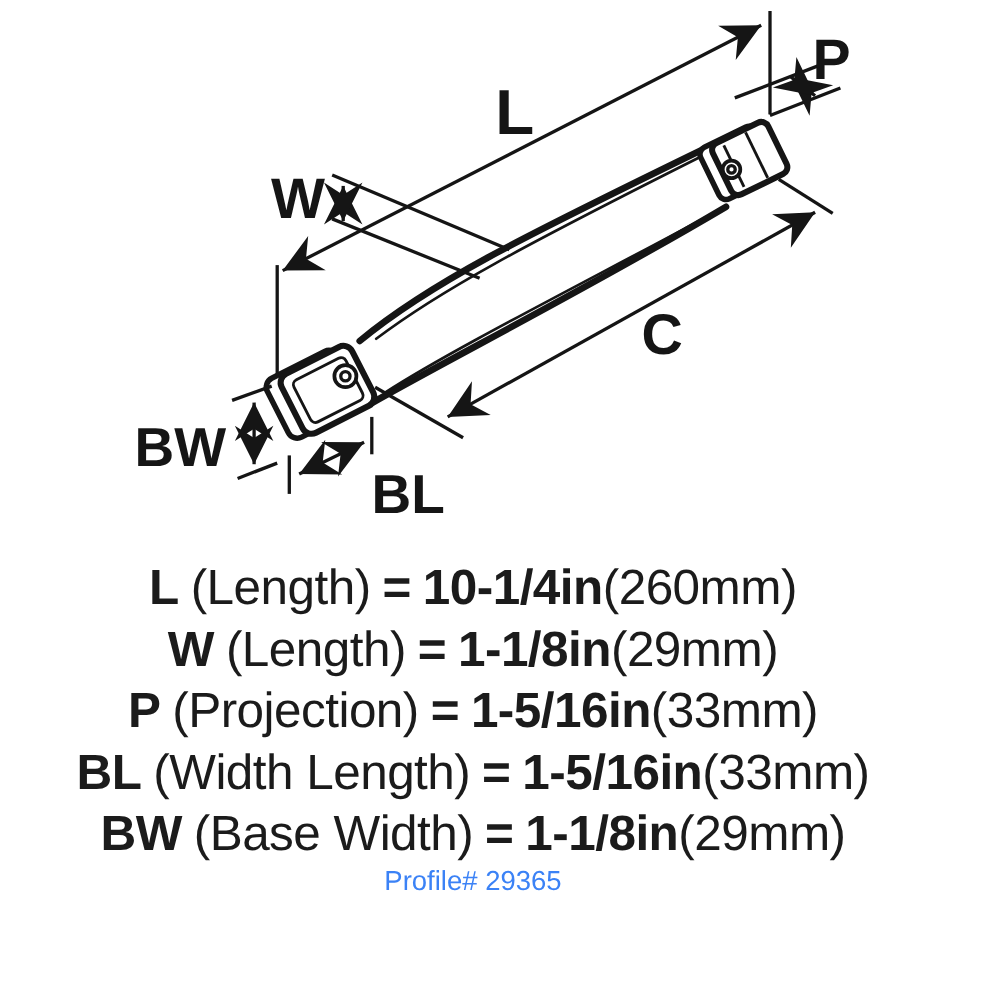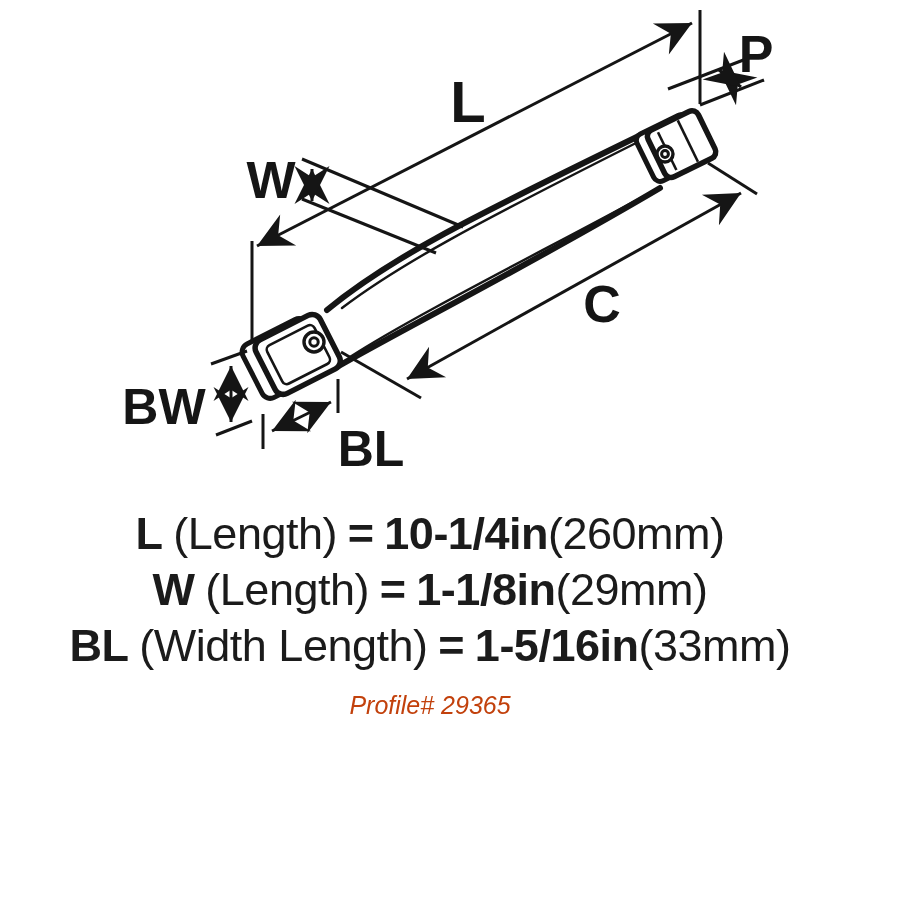--- a/index.html
+++ b/index.html
@@ -20,22 +20,22 @@
     font-size: 45px; line-height: 56px; letter-spacing: -0.5px;
     white-space: nowrap;
   }
   .spec-abbr { font-weight: bold; margin-right: 0.24em; }
   .spec-name { font-weight: normal; margin-right: 0.24em; }
   .spec-eq   { font-weight: bold; margin-right: 0.24em; }
   .spec-in   { font-weight: bold; }
   .spec-mm   { font-weight: normal; }
 
   .profile {
-    margin-top: 16px; font-size: 25px; line-height: 30px;
-    color: #c2410c; letter-spacing: 0; font-style: italic;
+    margin-top: 0; font-size: 25px; line-height: 30px;
+    color: #3b82f6; letter-spacing: 0;
   }
 
   
   .ink-stroke { stroke: #151515; fill: none; }
   .bar-edge   { stroke-width: 6; stroke-linecap: round; }
   .bar-thin   { stroke-width: 2.4; stroke-linecap: round; }
   .base-front { fill: #ffffff; stroke: #151515; stroke-width: 5.5; }
   .base-back  { fill: #ffffff; stroke: #151515; stroke-width: 5; }
   .base-inner { fill: none; stroke: #151515; stroke-width: 2.6; }
   .screw-out  { fill: #ffffff; stroke: #151515; stroke-width: 3.4; }
@@ -125,18 +125,24 @@
   </svg>
 
   <div class="specs">
     <div class="spec-row">
       <span class="spec-abbr">L</span><span class="spec-name">(Length)</span><span class="spec-eq">=</span><span class="spec-in">10-1/4in</span><span class="spec-mm">(260mm)</span>
     </div>
     <div class="spec-row">
       <span class="spec-abbr">W</span><span class="spec-name">(Length)</span><span class="spec-eq">=</span><span class="spec-in">1-1/8in</span><span class="spec-mm">(29mm)</span>
     </div>
     <div class="spec-row">
+      <span class="spec-abbr">P</span><span class="spec-name">(Projection)</span><span class="spec-eq">=</span><span class="spec-in">1-5/16in</span><span class="spec-mm">(33mm)</span>
+    </div>
+    <div class="spec-row">
       <span class="spec-abbr">BL</span><span class="spec-name">(Width Length)</span><span class="spec-eq">=</span><span class="spec-in">1-5/16in</span><span class="spec-mm">(33mm)</span>
+    </div>
+    <div class="spec-row">
+      <span class="spec-abbr">BW</span><span class="spec-name">(Base Width)</span><span class="spec-eq">=</span><span class="spec-in">1-1/8in</span><span class="spec-mm">(29mm)</span>
     </div>
     <div class="profile">Profile# 29365</div>
   </div>
 
 </div>
 
 </body></html>

